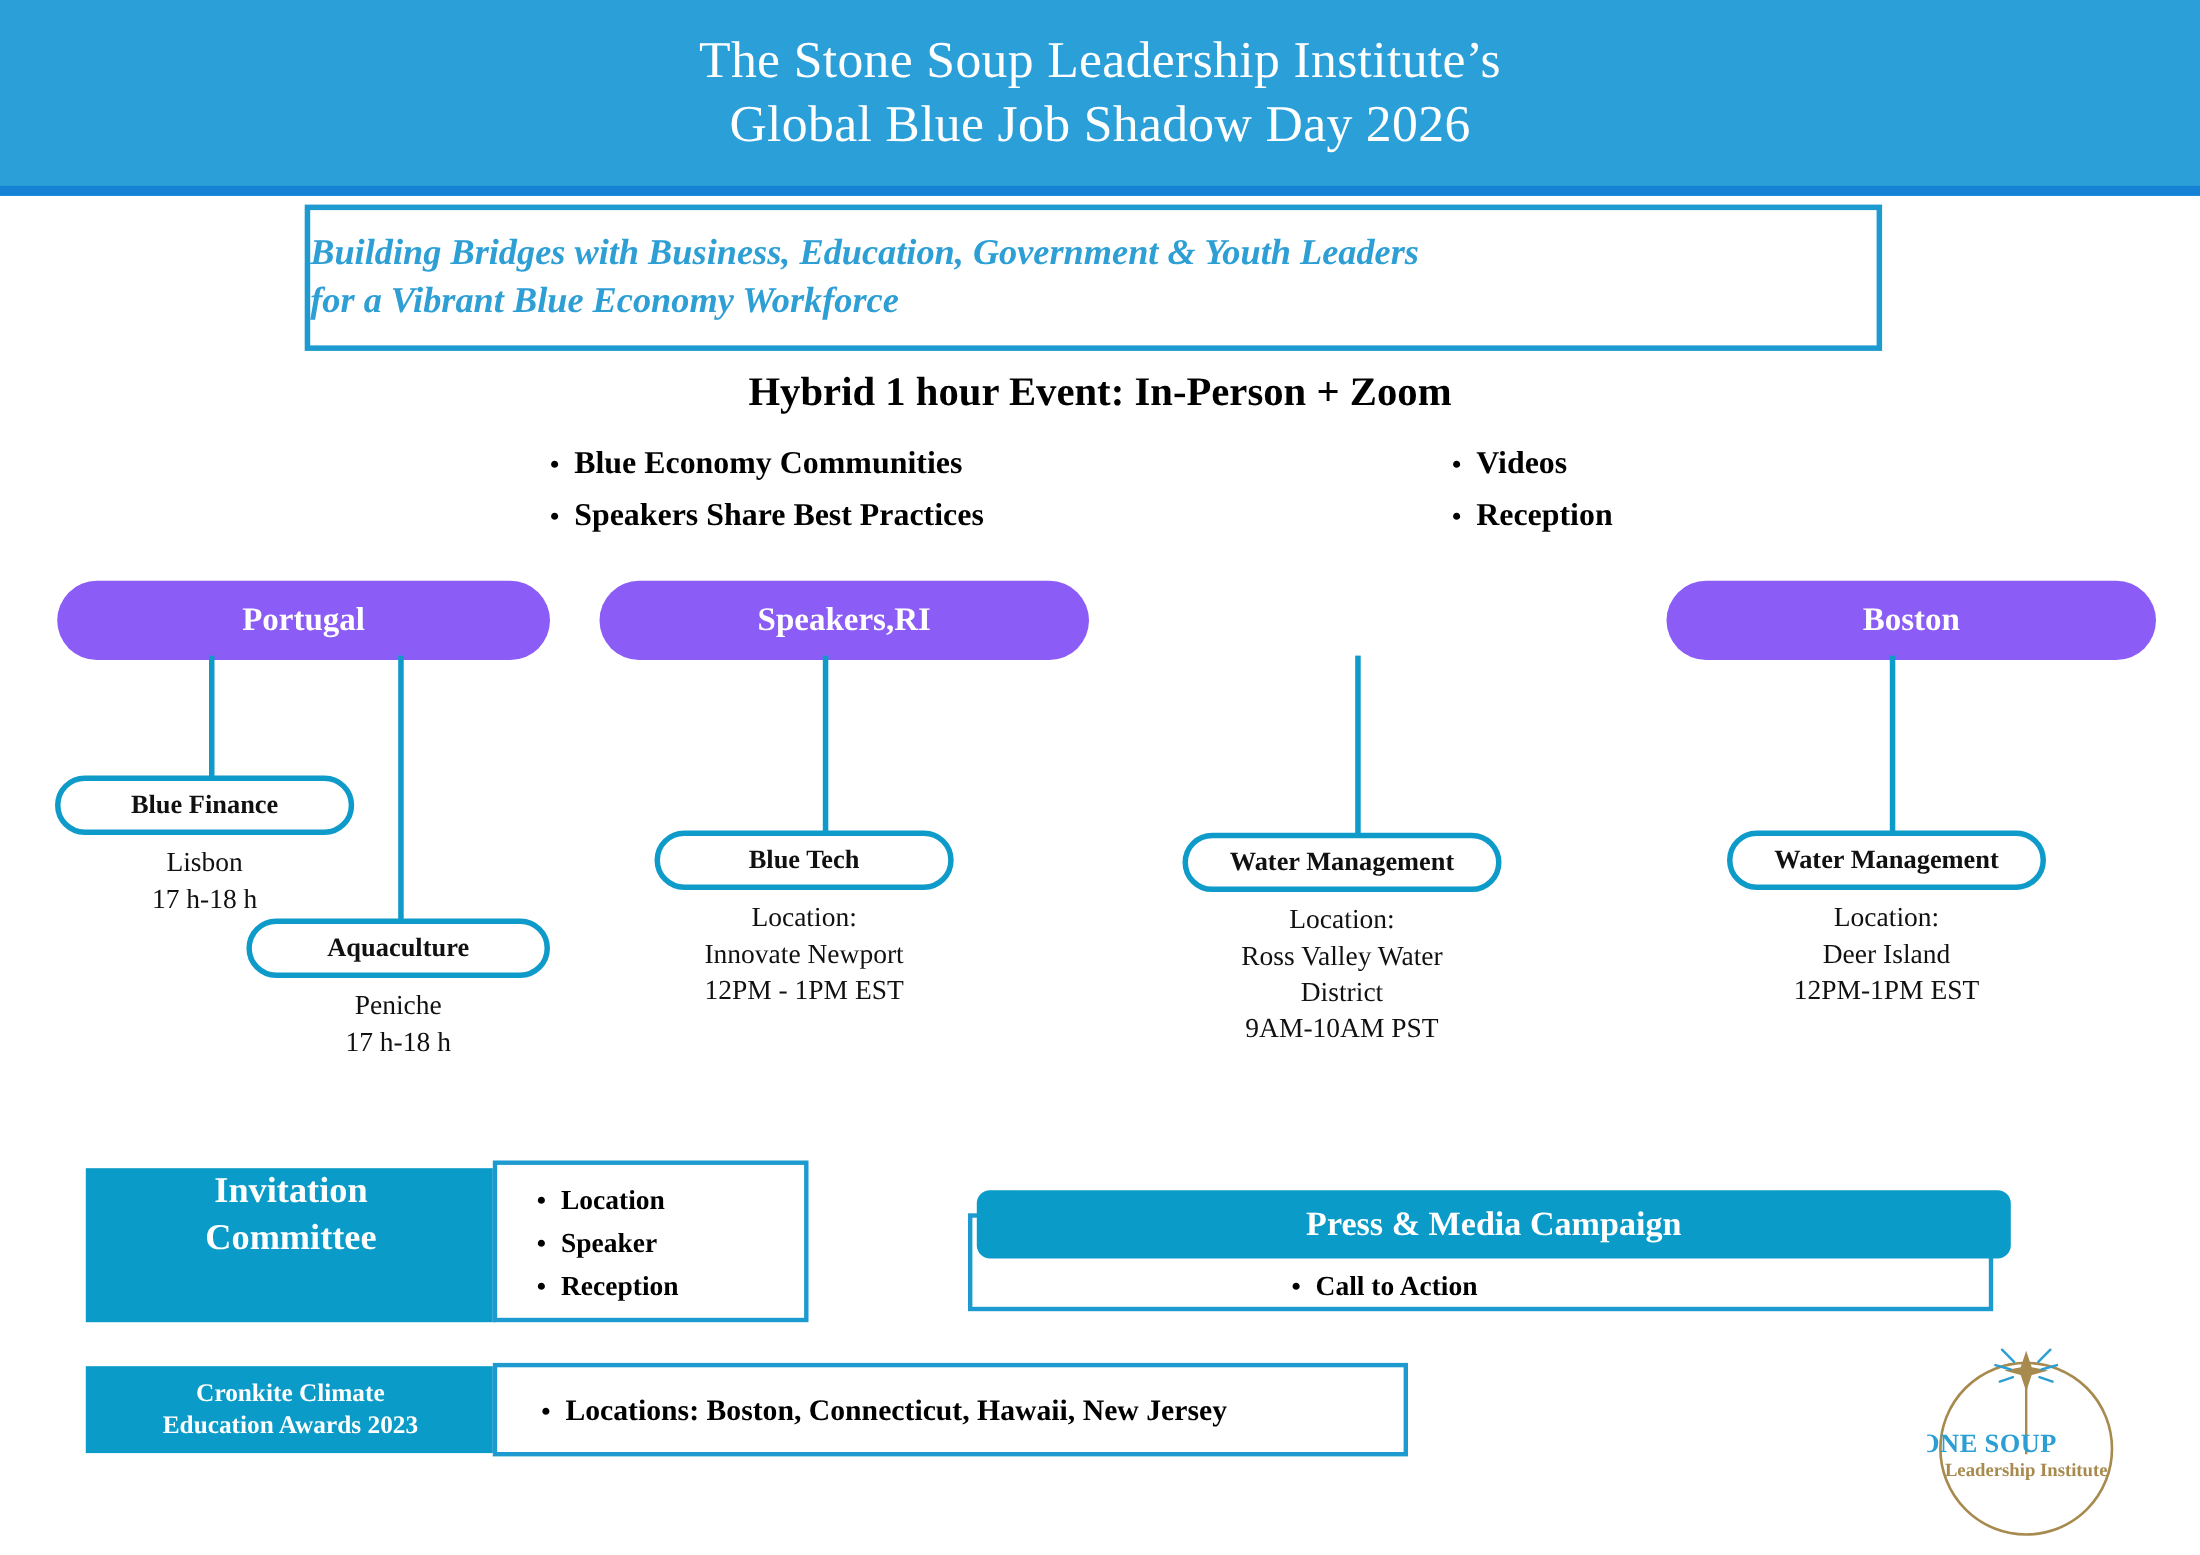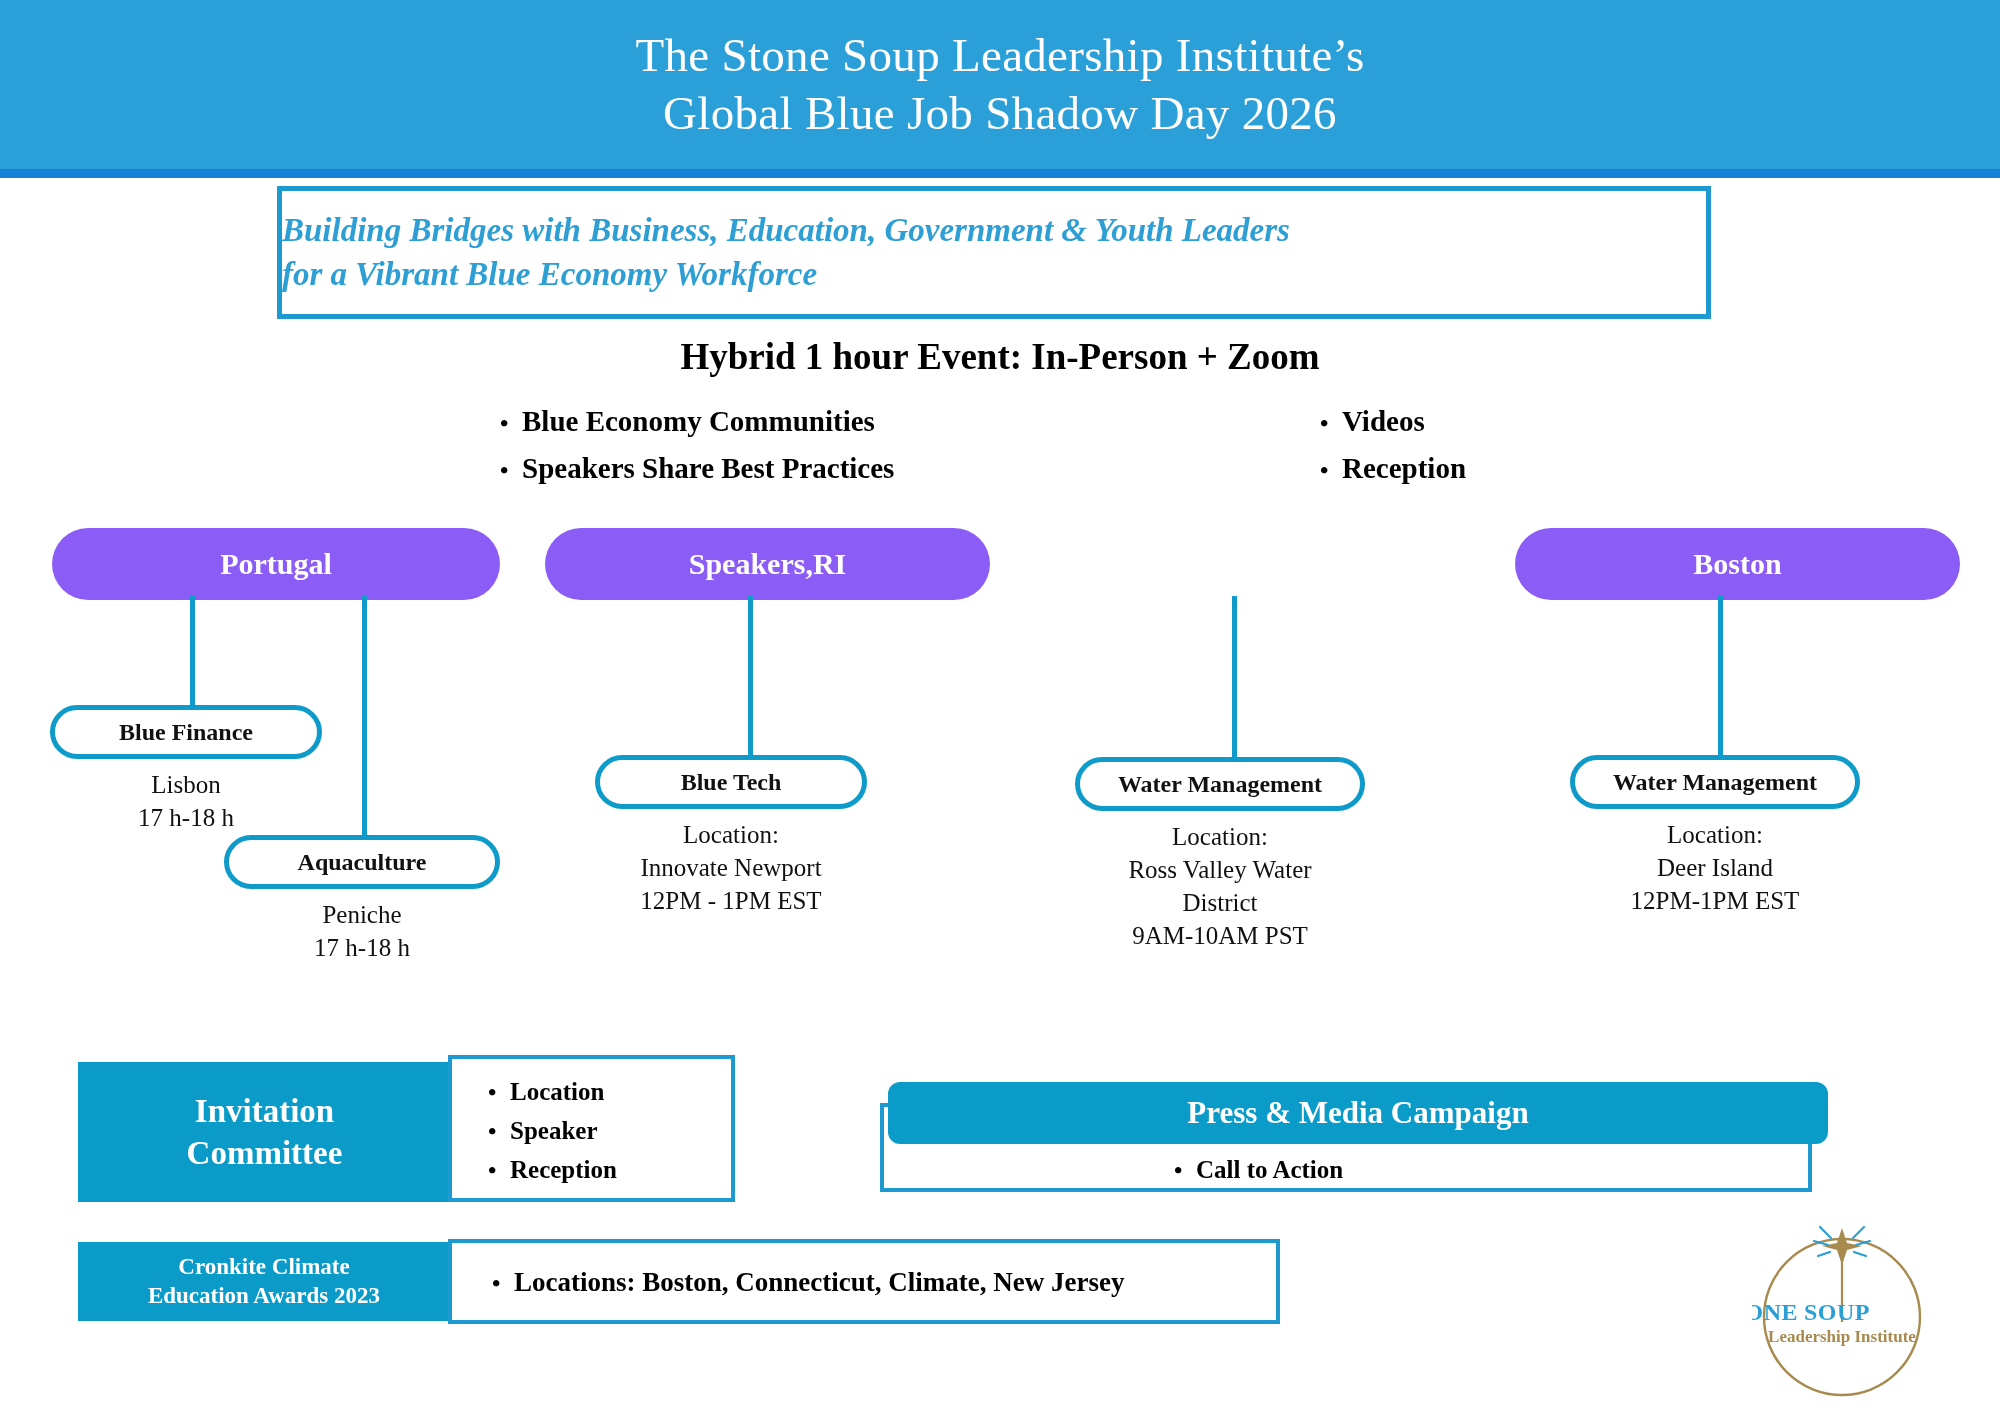--- a/index.html
+++ b/index.html
@@ -154,21 +154,20 @@
 
   
   .invite-blue {
     position: absolute;
     left: 78px;
     top: 1062px;
     width: 373px;
     height: 140px;
     background: #0a9bc8;
     display: flex;
-    align-items: center;
     justify-content: center;
     text-align: center;
     color: #ffffff;
     font-size: 33px;
     font-weight: bold;
     line-height: 1.28;
     z-index: 1;
   }
   .invite-white {
     position: absolute;
@@ -391,21 +390,21 @@
     <span>Press &amp; Media Campaign</span>
   </div>
 
   <div class="cronkite-blue">
     <span style="white-space:pre-line;">Cronkite Climate
 Education Awards 2023</span>
   </div>
   <div class="cronkite-white">
     <div class="bullet-item">
       <span class="bullet-dot">•</span>
-      <span>Locations: Boston, Connecticut, Climate, New Jersey</span>
+      <span>Locations: Boston, Connecticut, Hawaii, New Jersey</span>
     </div>
   </div>
 
   <div class="logo-wrap">
     <svg width="180" height="180" viewBox="0 0 180 180">
       <circle cx="90" cy="95" r="78" fill="none" stroke="#a78a4e" stroke-width="2.4"></circle>
       <line x1="90" y1="22" x2="90" y2="100" stroke="#a78a4e" stroke-width="2.2"></line>
       <path d="M90 6 L95 21 L110 24 L95 28 L90 43 L85 28 L70 24 L85 21 Z" fill="#a78a4e"></path>
       <g stroke="#2b9fd4" stroke-width="2.2" stroke-linecap="round">
         <line x1="68" y1="5" x2="79" y2="16"></line>

